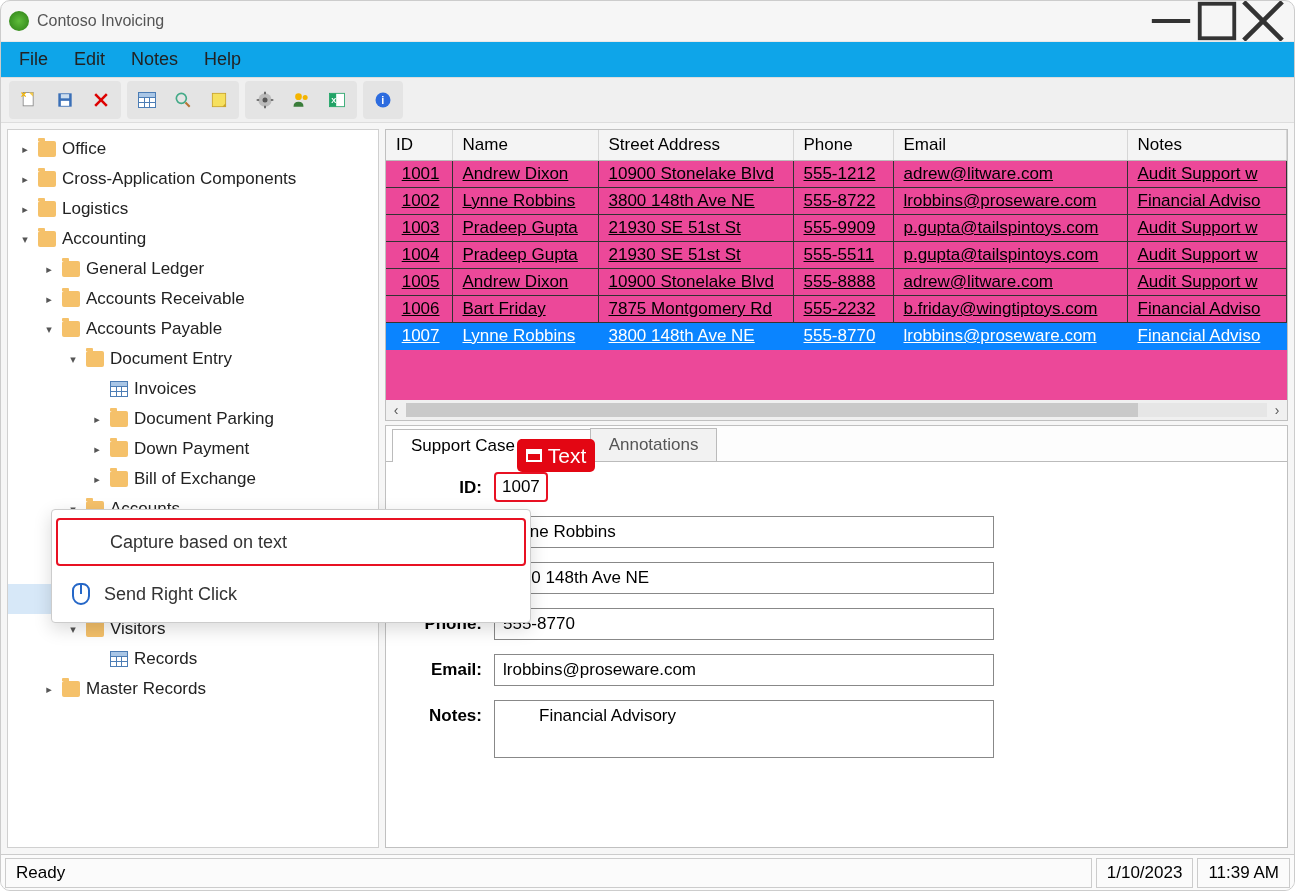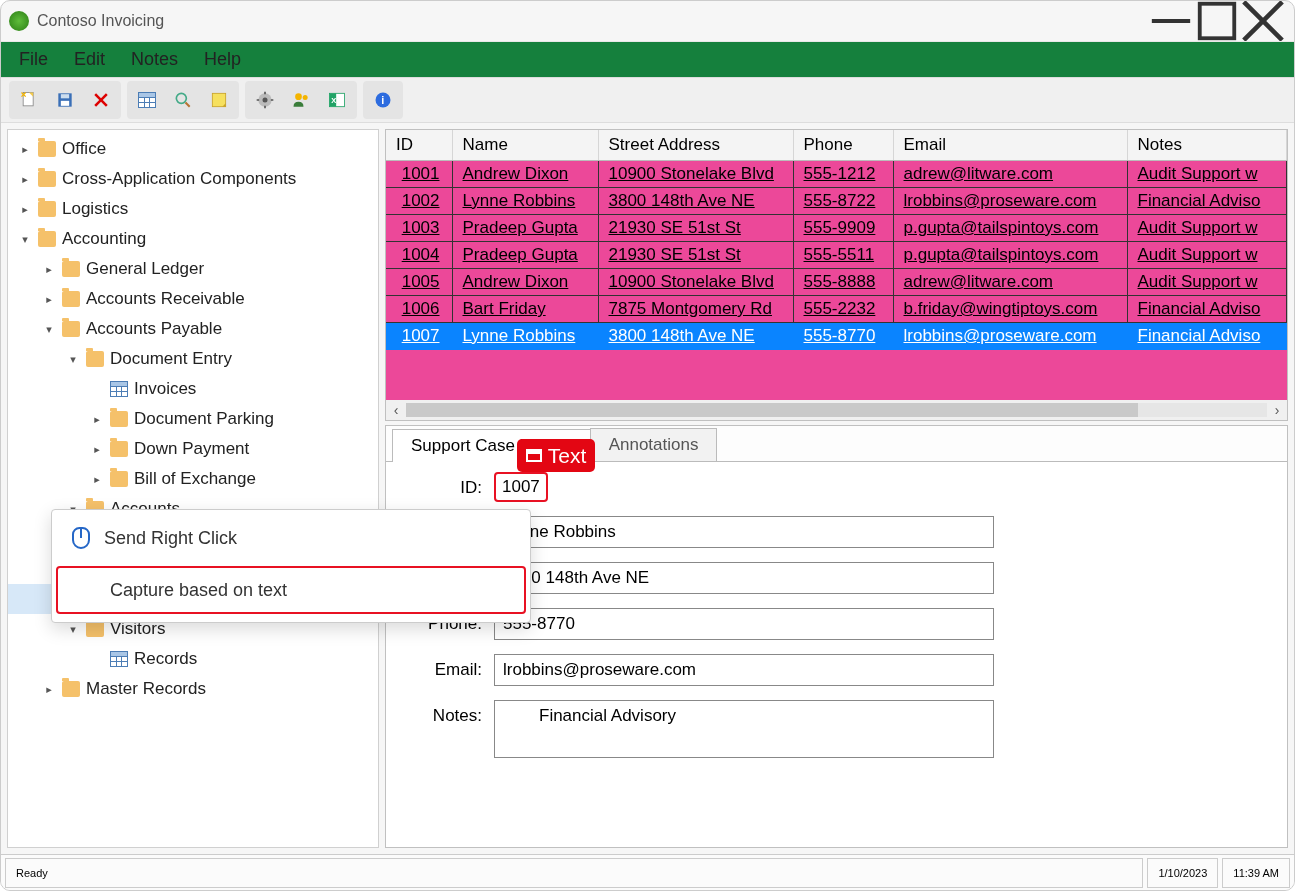--- a/index.html
+++ b/index.html
@@ -2,21 +2,21 @@
 <html><head>
 <meta charset="utf-8">
 <style>
 * { box-sizing: border-box; margin: 0; padding: 0; }
 body { font-family: "Segoe UI", Tahoma, sans-serif; font-size: 14px; background: #fff; color: #000; overflow: hidden; }
 .window { width: 1295px; height: 891px; border: 1px solid #ccc; border-radius: 10px; background: #f6f6f6; display: flex; flex-direction: column; overflow: hidden; position: relative;}
 .titlebar { height: 40px; display: flex; align-items: center; padding: 0 8px; color: #555; font-size: 16px; }
 .titlebar .icon { width: 20px; height: 20px; margin-right: 8px; border-radius: 50%; background: radial-gradient(#5fbd3b,#2a7d14); display:inline-block;}
 .titlebar .spacer { flex:1; }
 .win-btn { width:46px; height:32px; display:flex; align-items:center; justify-content:center; color:#333; }
-.menubar { height: 36px; display:flex; align-items:center; padding: 0 6px; gap: 2px; border-top:1px solid #e8e8e8; background:#15803d;}
+.menubar { height: 36px; display:flex; align-items:center; padding: 0 6px; gap: 2px; border-top:1px solid #e8e8e8; background:#0ea5e9;}
 .menubar .menu-item { padding: 5px 12px; font-size: 18px; color:#222; border-radius:3px; }
 .toolbar { height: 46px; display:flex; align-items:center; padding: 0 8px; gap:6px; background:#f0f0f0; border-top:1px solid #ddd; border-bottom:1px solid #ddd;}
 .tb-group { display:flex; gap:0; background:#e4e4e4; border-radius:4px; padding:2px;}
 .tb-btn { width:36px; height:34px; display:flex; align-items:center; justify-content:center; }
 .tb-btn svg { width:20px; height:20px; }
 .client { flex:1; display:flex; gap:6px; padding:6px; overflow:hidden; }
 .tree-pane { width:372px; background:#fff; border:1px solid #d0d0d0; overflow-y:auto; position:relative; padding:4px 0;}
 .tree-pane::-webkit-scrollbar{width:16px;} .tree-pane::-webkit-scrollbar-thumb{background:#c9c9c9;}
 .node { display:flex; align-items:center; height:30px; gap:6px; padding-right:6px;}
 .node.selected{background:#d7e8f8;}
@@ -38,26 +38,26 @@
 .hscroll .arrow{width:20px; text-align:center; color:#555;}
 .hscroll .track{flex:1; height:14px; background:#e6e6e6; position:relative;}
 .hscroll .thumb{position:absolute; left:0; top:0; height:100%; width:85%; background:#c9c9c9;}
 .detail-wrap { flex:1; border:1px solid #c0c0c0; background:#fff; overflow:hidden;}
 .tabstrip { height:36px; display:flex; align-items:flex-end; border-bottom:1px solid #bbb; background:#fdfdfd;}
 .tab { padding:6px 18px; border:1px solid #bbb; border-bottom:none; margin-left:-1px; font-size:17px; color:#555; background:#f2f2f2;}
 .tab.active{background:#fff; border-top:1.5px solid #bbb; color:#000; position:relative; top:1px;}
 .tab:first-child{margin-left:6px;}
 .form { padding:10px 10px; }
 .form-row { display:flex; align-items:flex-start; margin-bottom:14px;}
-.form-row label { width:98px; text-align:right; padding-right:12px; font-size:17px; font-weight:400; padding-top:6px;}
+.form-row label { width:98px; text-align:right; padding-right:12px; font-size:17px; font-weight:700; padding-top:6px;}
 .form-row input, .form-row textarea { width:500px; padding:5px 8px; font-size:17px; border:1px solid #888; font-family:inherit; }
 .form-row textarea{height:58px; resize:none;padding-left:44px;}
 .id-field { border:2.5px solid #e81123 !important; border-radius:4px; padding:3px 6px; display:inline-block; font-size:17px; width:auto !important;}
 .statusbar { height:36px; border-top:1px solid #ccc; background:#fbfbfb; display:flex; align-items:center; padding:0 4px;}
-.status-cell { border:1px solid #ccc; padding:12px 10px; font-size:11px; height:30px; display:flex; align-items:center;}
+.status-cell { border:1px solid #ccc; padding:12px 10px; font-size:17px; height:30px; display:flex; align-items:center;}
 .status-cell.grow{flex:1;}
 .status-cell + .status-cell{margin-left:4px;}
 
 .ctx { position:absolute; left:50px; top:508px; width:480px; background:#fff; border:1px solid #ccc; box-shadow:0 6px 18px rgba(0,0,0,.15); z-index:100; border-radius:4px; padding:4px 0;}
 .ctx-item { height:48px; display:flex; align-items:center; gap:14px; padding:0 20px; font-size:18px; color:#333;}
 .ctx-item.hl { border:2.5px solid #e81123; border-radius:4px; margin:4px 4px;}
 .mouse-icn{width:18px;height:22px;border:2px solid #2567c7;border-radius:9px 9px 11px 11px;position:relative;}
 .mouse-icn::before{content:'';position:absolute;top:0;left:50%;width:2px;height:9px;background:#2567c7;transform:translateX(-50%);}
 
 .text-badge{position:absolute; left:516px; top:438px; width:78px; height:33px; background:#e30613; border-radius:5px; color:#fff; display:flex; align-items:center; justify-content:center; gap:6px; font-size:21px; z-index:50;}
@@ -412,23 +412,23 @@
     <div class="status-cell">1/10/2023</div>
     <div class="status-cell">11:39 AM</div>
   </div>
 
   <div class="text-badge">
     <span class="sq"></span>
     <span>Text</span>
   </div>
 
   <div class="ctx">
+    <div class="ctx-item hl">
+      <span style="width:18px"></span>
+      <span>Capture based on text</span>
+    </div>
     <div class="ctx-item">
       <span class="mouse-icn"></span>
       <span>Send Right Click</span>
     </div>
-    <div class="ctx-item hl">
-      <span style="width:18px"></span>
-      <span>Capture based on text</span>
-    </div>
   </div>
 
 </div>
 
 </body></html>

